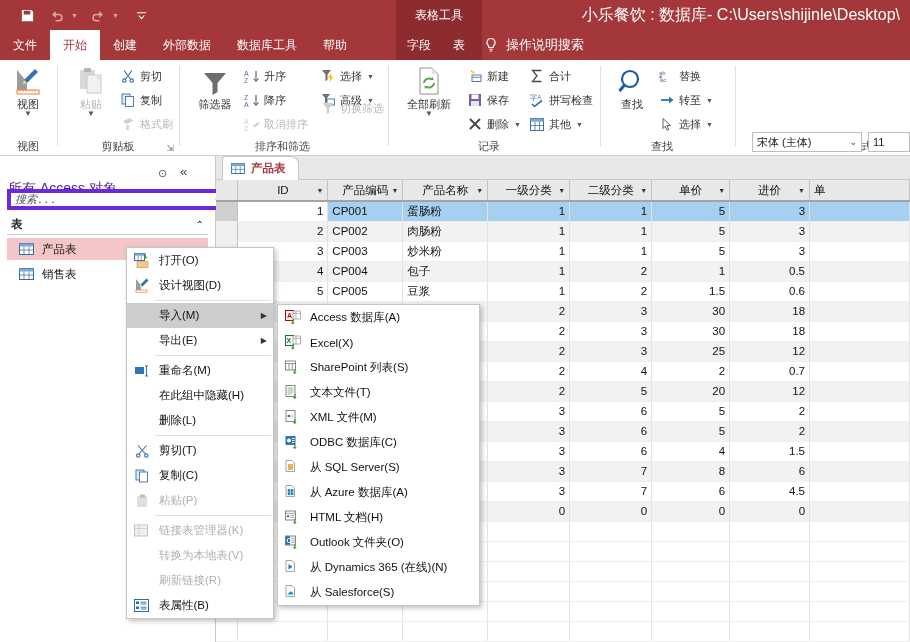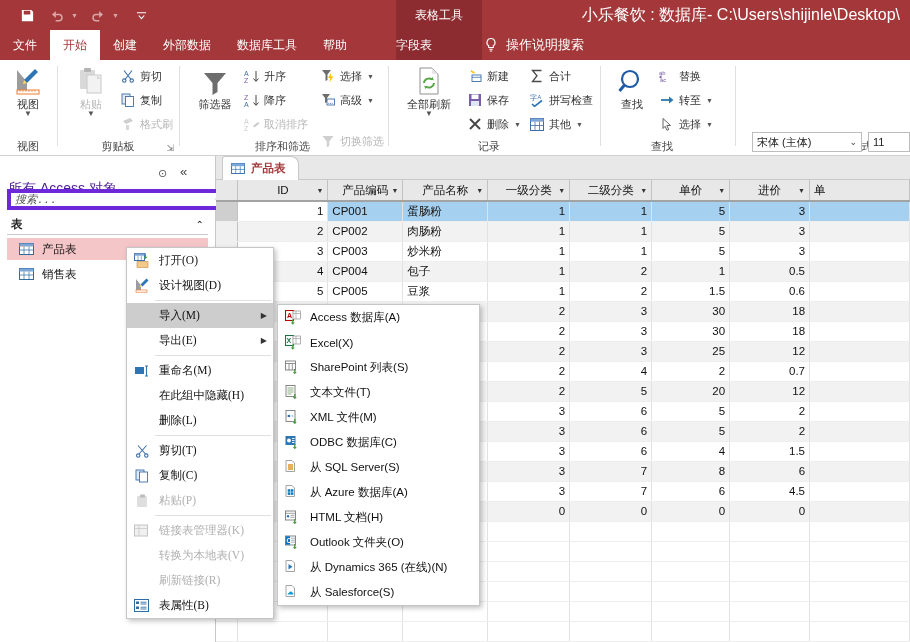--- a/index.html
+++ b/index.html
@@ -43,21 +43,21 @@
     position: absolute; left: 396px; top: 0; width: 86px; height: 30px;
     background: #8d2c30;
   }
   .tabs { position: absolute; left: 0; top: 0; height: 30px; display: flex; align-items: stretch; }
   .tab {
     padding: 0 13px; display: flex; align-items: center;
     color: #ffffff; font-size: 12px; white-space: nowrap;
   }
   .tab.active { background: #ffffff; color: #a4373a; }
   .tabs-ctx { position: absolute; left: 396px; top: 0; height: 30px; display: flex; align-items: stretch; }
-  .tabs-ctx .tab { padding: 0 0; font-family: Liberation Serif, serif; }
+  .tabs-ctx .tab { padding: 0 11px; font-family: Liberation Serif, serif; }
   .tellme {
     position: absolute; left: 478px; top: 0; height: 30px;
     display: flex; align-items: center; gap: 8px; padding-left: 6px;
     color: #ffffff; font-size: 13px; white-space: nowrap;
   }
   .bulb { width: 14px; height: 16px; display: block; }
 
   
   .ribbon {
     position: absolute; left: 0; top: 60px; width: 910px; height: 96px;
@@ -175,21 +175,21 @@
   tr.sel td { background: #a6d0ef; }
   tr.sel td.rowsel { background: #cfcfcf; }
   td.curcell { background: #ffffff !important; }
   .filler-row td { height: 20px; border-right: 1px solid #e9e9e9; border-bottom: 1px solid #f2f2f2; background: #fff; }
 
   
   .ctxmenu {
     position: absolute; background: #ffffff; border: 1px solid #c6c6c6;
     box-shadow: 2px 2px 5px rgba(0,0,0,0.25);
   }
-  .ctxmenu.main { left: 126px; top: 247px; width: 148px; font-family: Liberation Serif, serif; }
+  .ctxmenu.main { left: 126px; top: 247px; width: 148px; }
   .ctxmenu.sub { left: 277px; top: 304px; width: 203px; }
   .mi {
     height: 25px; display: flex; align-items: center;
     font-size: 11.5px; color: #111; padding-left: 4px; position: relative;
   }
   .mi .micon { width: 22px; height: 22px; display: flex; align-items: center; justify-content: center; flex: 0 0 22px; }
   .mi .mlabel { margin-left: 6px; white-space: nowrap; }
   .mi.disabled { color: #b0b0b0; }
   .mi.hilite { background: #cdcdcd; }
   .mi .arrow { position: absolute; right: 6px; font-size: 8px; color: #333; }
@@ -370,21 +370,21 @@
         <span class="ic">
           <svg width="14" height="14" viewBox="0 0 14 14">
               <path fill="#6d6d6d" d="M1 1h8l-3 4v4l-2 1V5z"></path>
               <rect x="6" y="6" width="7.5" height="6" fill="#fff" stroke="#3f6fa8" stroke-width="0.9"></rect>
               <path stroke="#3f6fa8" stroke-width="0.8" d="M7.2 10.4h1M9 10.4h1M10.8 10.4h1"></path>
             </svg>
         </span>
         <span>高级</span>
         <span class="dd">▼</span>
       </div>
-      <div class="small-btn dim" style="left:140px;top:73px;justify-content:flex-end;">
+      <div class="small-btn dim" style="left:140px;top:40px;justify-content:flex-end;">
         <span class="ic">
           <svg width="14" height="14" viewBox="0 0 14 14">
               <path fill="#cfcfcf" d="M1.5 2h11l-4.3 5.5v4.5l-2.4 1.2V7.5z"></path>
             </svg>
         </span>
         <span>切换筛选</span>
       </div>
       <div class="rgroup-label">排序和筛选</div>
     </div>
     <div class="rsep" style="left:388px;"></div>

